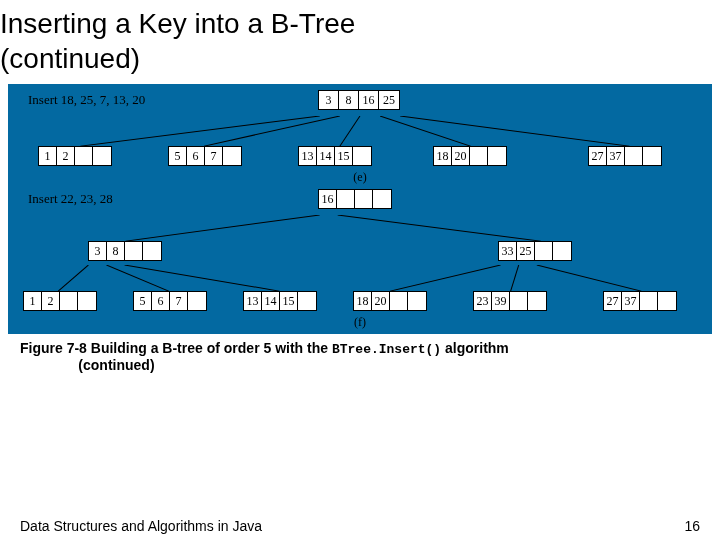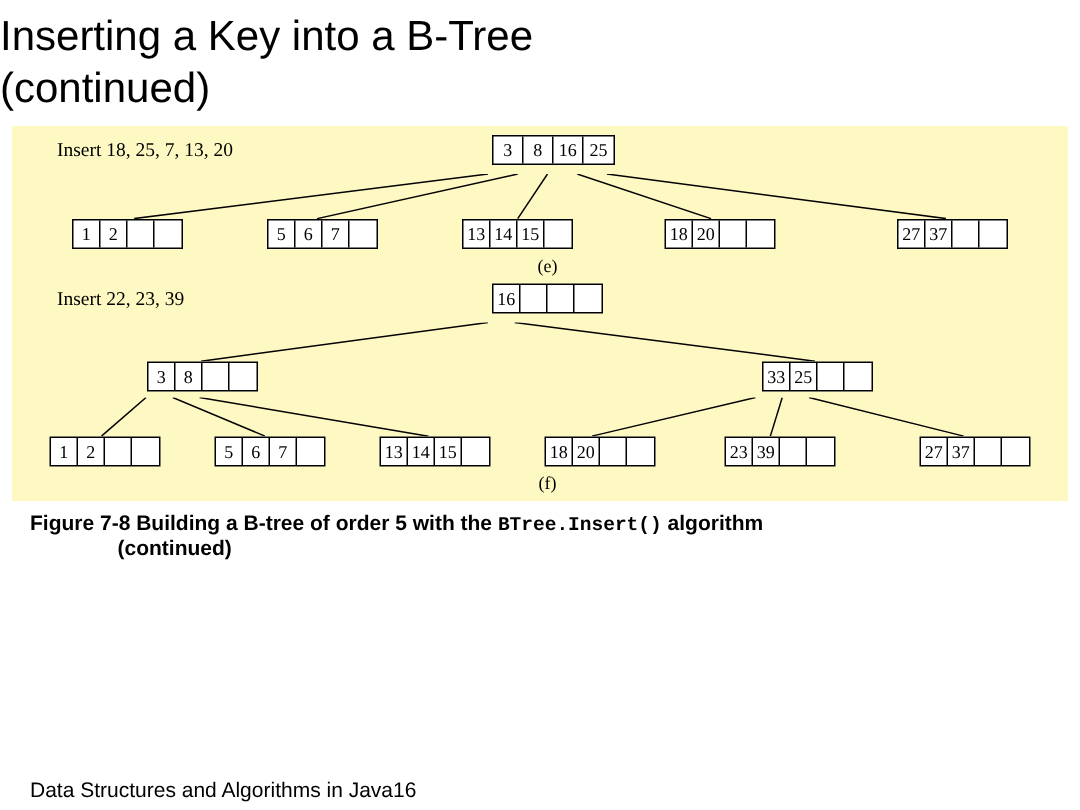--- a/index.html
+++ b/index.html
@@ -11,23 +11,23 @@
     height: 540px;
     position: relative;
   }
   .title {
     font-size: 28px;
     text-align: left;
     padding-top: 6px;
     line-height: 1.25;
   }
   .fig {
-    background: #fef9c3;
+    background: #0369a1;
     margin: 8px 8px 0 8px;
-    padding: 6px 10px 4px 20px;
+    padding: 6px 10px 4px 10px;
     position: relative;
     font-family: "Times New Roman", serif;
     font-size: 13px;
   }
   .row {
     position: relative;
     height: 22px;
     margin-bottom: 2px;
   }
   .insert-label {
@@ -73,20 +73,21 @@
     font-family: "Courier New", monospace;
     font-size: 13px;
   }
   .footer {
     position: absolute;
     bottom: 6px;
     left: 20px;
     right: 20px;
     font-size: 14px;
     display: flex;
+    justify-content: space-between;
   }
 </style>
 </head>
 <body>
 
 <div class="title">
   <span>Inserting a Key into a B-Tree</span><br>
   <span>(continued)</span>
 </div>
 
@@ -138,21 +139,21 @@
     <div class="node" style="left:570px;">
       <div class="cell">27</div>
       <div class="cell">37</div>
       <div class="cell"></div>
       <div class="cell"></div>
     </div>
   </div>
   <div class="sublabel">(e)</div>
 
   <div class="row" style="height:24px; margin-top:4px;">
-    <span class="insert-label">Insert 22, 23, 39</span>
+    <span class="insert-label">Insert 22, 23, 28</span>
     <div class="node" style="left:300px; top:0;">
       <div class="cell">16</div>
       <div class="cell"></div>
       <div class="cell"></div>
       <div class="cell"></div>
     </div>
   </div>
   <div style="position:relative; height:26px;">
     <svg class="svg-lines" viewBox="0 0 680 26" preserveAspectRatio="none">
       <line x1="300" y1="0" x2="107" y2="26" stroke="#000" stroke-width="1"></line>

